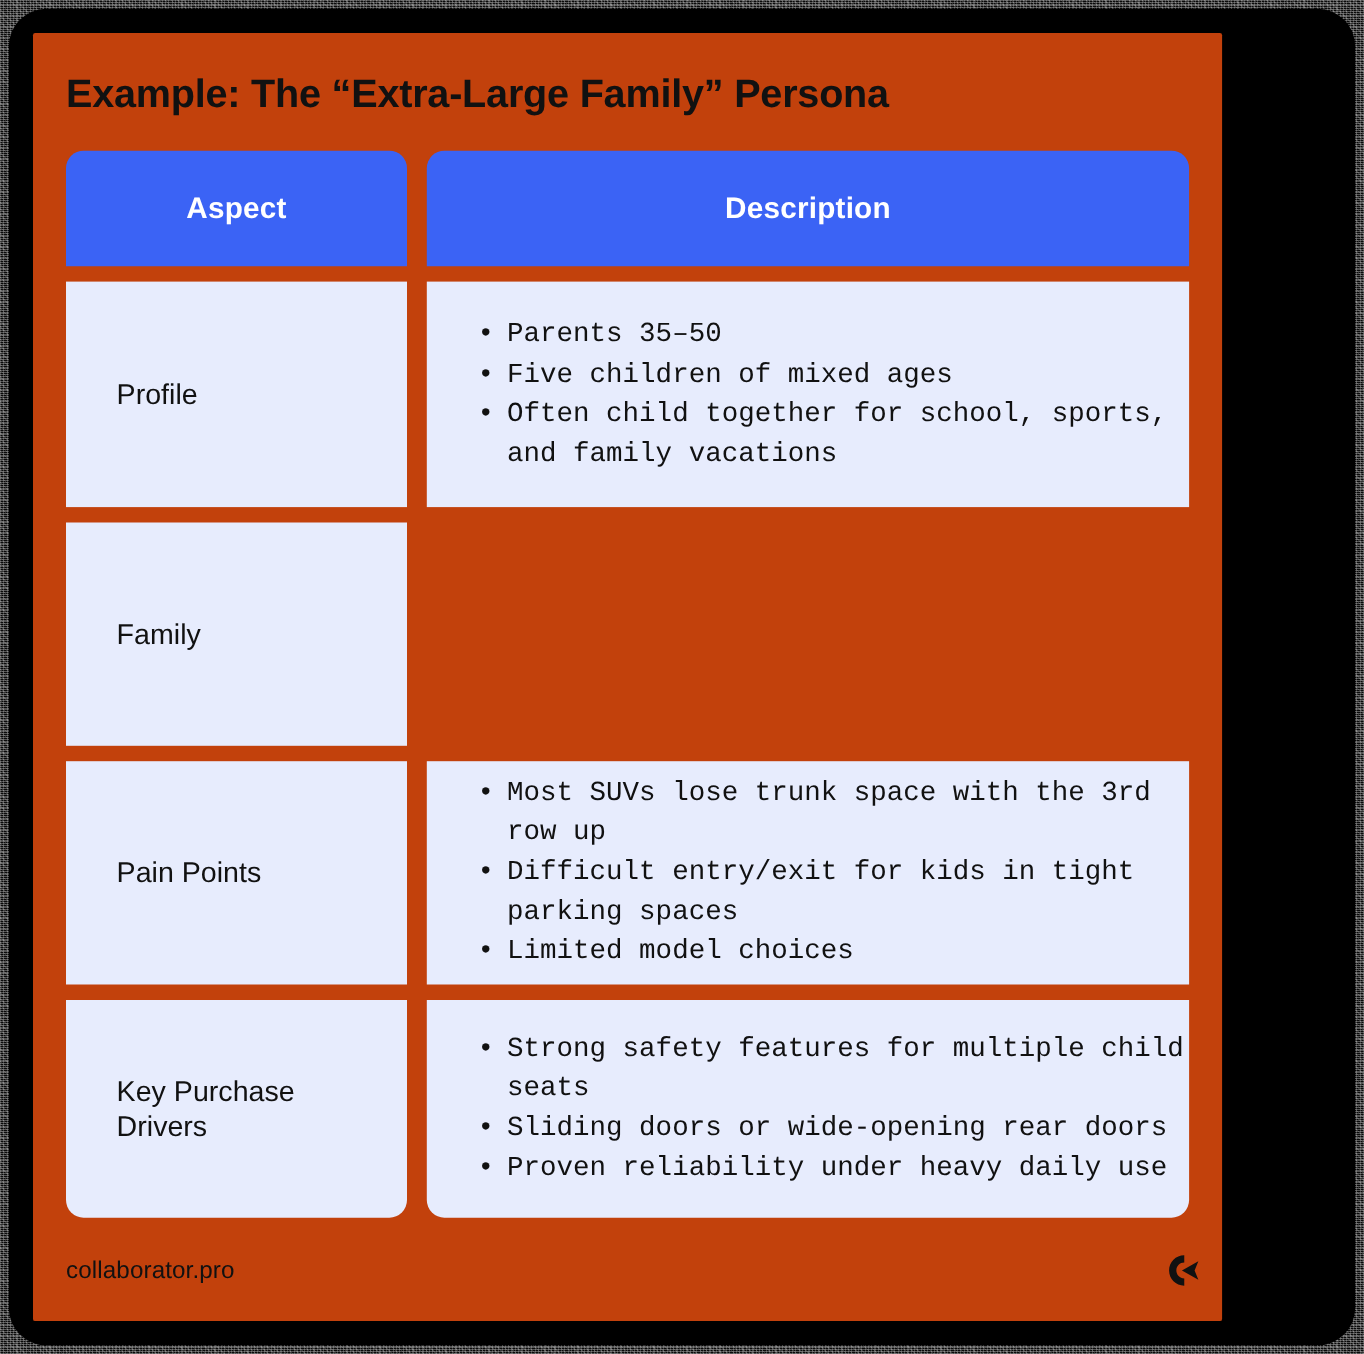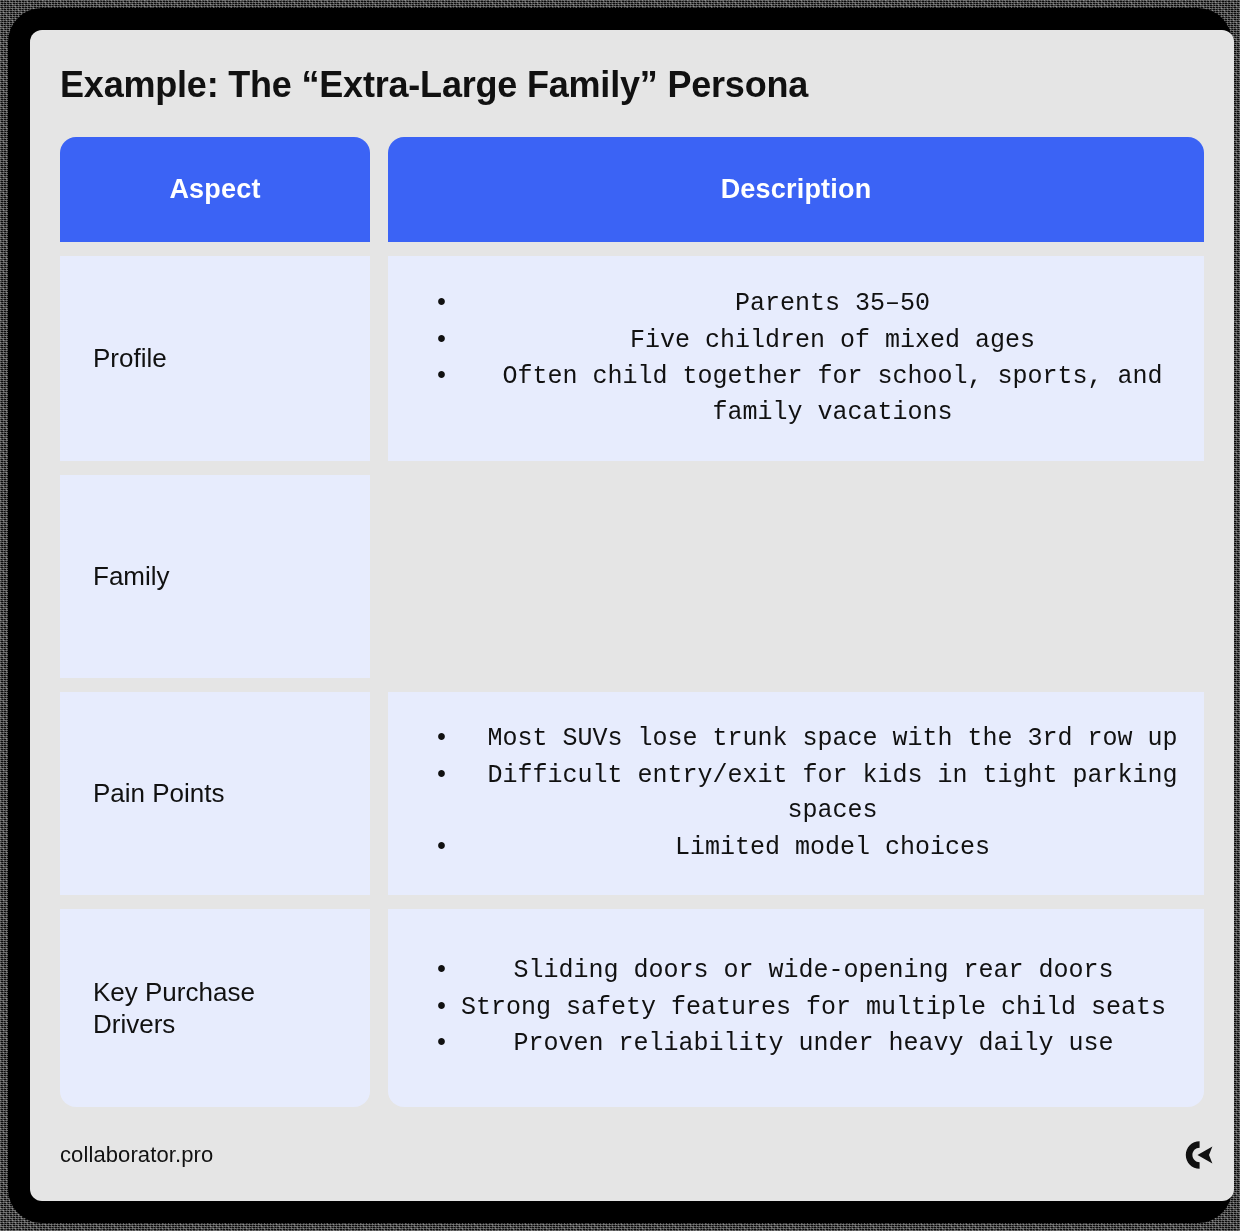--- a/index.html
+++ b/index.html
@@ -35,25 +35,25 @@
     position: absolute;
     left: 8px; top: 8px; right: 8px; bottom: 8px;
     background: #000000;
     border-radius: 34px;
   }
 
   .card {
     position: absolute;
     left: 30px;
     top: 30px;
-    width: 1204px;
+    width: 1081px;
     height: 1171px;
     box-sizing: border-box;
-    background: #e5e5e5;
-    border-radius: 12px;
+    background: #c2410c;
+    border-radius: 2px;
     overflow: hidden;
   }
 
   .card-inner {
     padding: 22px 30px 0 30px;
   }
 
   
   .page-title {
     font-size: 36px;
@@ -82,21 +82,20 @@
     flex: 0 0 310px;
     box-sizing: border-box;
     display: flex;
     align-items: center;
   }
   .cell-desc {
     flex: 1 1 auto;
     box-sizing: border-box;
     display: flex;
     align-items: center;
-    text-align: center;
   }
 
   
   .header-row .cell-aspect,
   .header-row .cell-desc {
     background: #3b63f5;
     height: 105px;
     border-radius: 16px 16px 0 0;
     justify-content: center;
     align-items: center;
@@ -107,21 +106,21 @@
     font-weight: 700;
     letter-spacing: 0.2px;
   }
 
   
   .body-row .cell-aspect,
   .body-row .cell-desc {
     background: #e7ecfd;
   }
   .body-row .cell-aspect {
-    padding: 0 33px;
+    padding: 0 46px;
   }
   .body-row .cell-desc {
     padding: 0 0 0 45px;
     font-family: Liberation Mono, monospace;
   }
   .body-row.r1 .cell-aspect,
   .body-row.r1 .cell-desc { min-height: 205px; }
   .body-row.r2 .cell-aspect,
   .body-row.r2 .cell-desc { min-height: 203px; }
   .body-row.r3 .cell-aspect,
@@ -240,22 +239,22 @@
             </ul>
           </div>
         </div>
 
         <div class="table-row body-row r4 last">
           <div class="cell-aspect">
             <span class="aspect-label">Key Purchase Drivers</span>
           </div>
           <div class="cell-desc">
             <ul class="bullets">
+              <li>Strong safety features for multiple child seats</li>
               <li>Sliding doors or wide-opening rear doors</li>
-              <li>Strong safety features for multiple child seats</li>
               <li>Proven reliability under heavy daily use</li>
             </ul>
           </div>
         </div>
 
       </div>
     </div>
 
     <div class="card-footer">
       <span class="footer-site">collaborator.pro</span>

